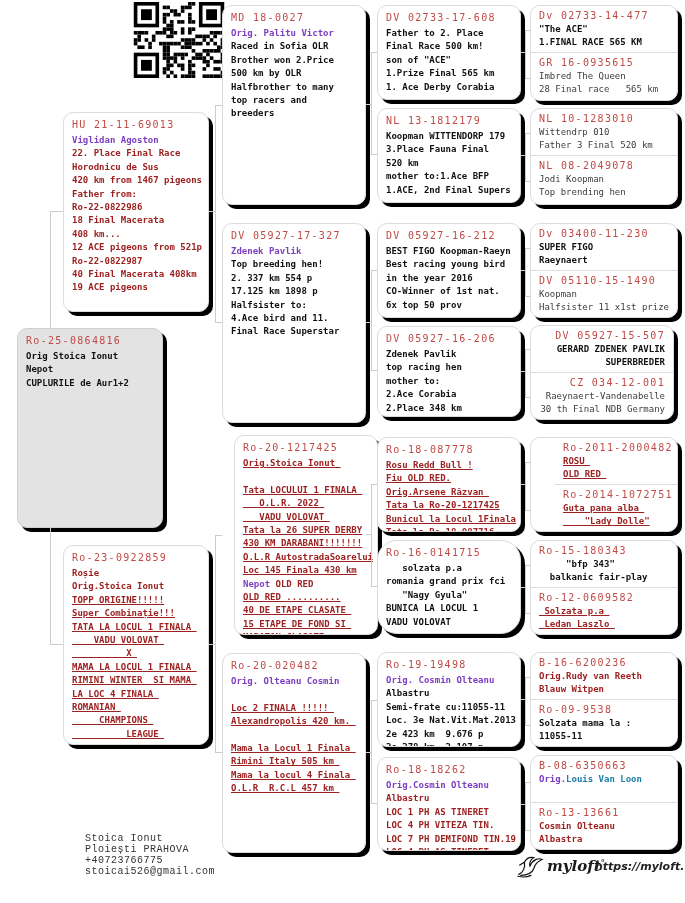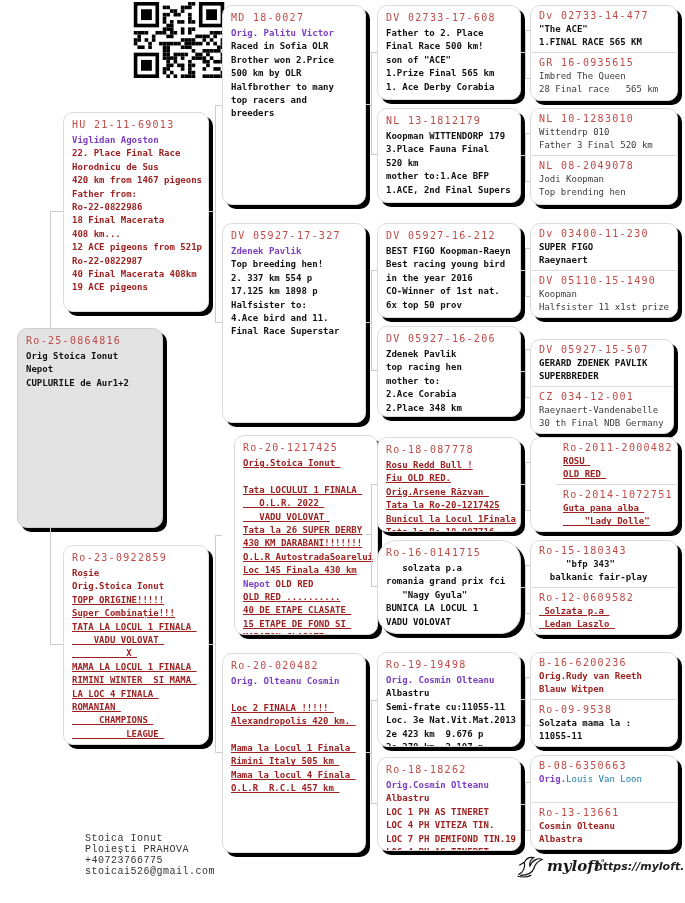--- a/index.html
+++ b/index.html
@@ -7,21 +7,21 @@
   .box{position:absolute;background:#fff;border:1px solid #dcdcdc;border-radius:10px;
        box-shadow:4px 4px 0 #000;padding:5px 8px;overflow:hidden;box-sizing:border-box;}
   .box.subject{background:#e3e3e3;border-color:#cfcfcf;}
   .btitle{font-size:10px;letter-spacing:1.3px;color:#c04a46;margin:1px 0 4px 0;white-space:pre;}
   .blines > div{font-size:9px;line-height:13.4px;white-space:pre;}
   .ln-r{color:#9e2121;font-weight:bold;}
   .ln-ru{color:#9e2121;font-weight:bold;text-decoration:underline;}
   .ln-k{color:#111;font-weight:bold;}
   .ln-g{color:#3d3d3d;}
   .ln-p{color:#7d3ec4;font-weight:bold;}
-  .ln-bl{color:#1d7fa8;font-weight:normal;}
+  .ln-bl{color:#1d7fa8;font-weight:bold;}
   .pair{padding:0;}
   .pair .sub{padding:3px 8px 2px 8px;height:46px;box-sizing:border-box;overflow:hidden;}
   .pair .sub .btitle{margin-bottom:2px;}
   .pair .divider{border-top:1px solid #ddd;height:0;}
   .cl{position:absolute;background:#ccc;}
   #contact{position:absolute;left:85px;top:833px;font-family:"Liberation Mono",monospace;
            font-size:10px;line-height:11px;color:#333;letter-spacing:0.5px;white-space:pre;}
   #brand{position:absolute;left:516px;top:853px;width:165px;display:flex;align-items:center;}
   #brand .name{font-family:"DejaVu Serif",serif;font-style:italic;font-weight:bold;font-size:15px;color:#1a1a1a;margin-left:3px;}
   #brand .deg{font-size:8px;vertical-align:super;}
@@ -434,21 +434,21 @@
   </div>
   <div class="divider"></div>
   <div class="sub">
     <div class="btitle">DV 05110-15-1490</div>
     <div class="blines">
         <div class="ln-g">Koopman</div>
         <div class="ln-g">Halfsister 11 x1st prize</div>
       </div>
   </div>
 </div>
-<div class="box pair" style="left:530px;top:339px;width:144px;height:95px;">
+<div class="box pair" style="left:530px;top:325px;width:144px;height:95px;text-align:right;">
   <div class="sub">
     <div class="btitle">DV 05927-15-507</div>
     <div class="blines">
         <div class="ln-k">GERARD ZDENEK PAVLIK</div>
         <div class="ln-k">SUPERBREDER</div>
       </div>
   </div>
   <div class="divider"></div>
   <div class="sub">
     <div class="btitle">CZ 034-12-001</div>

